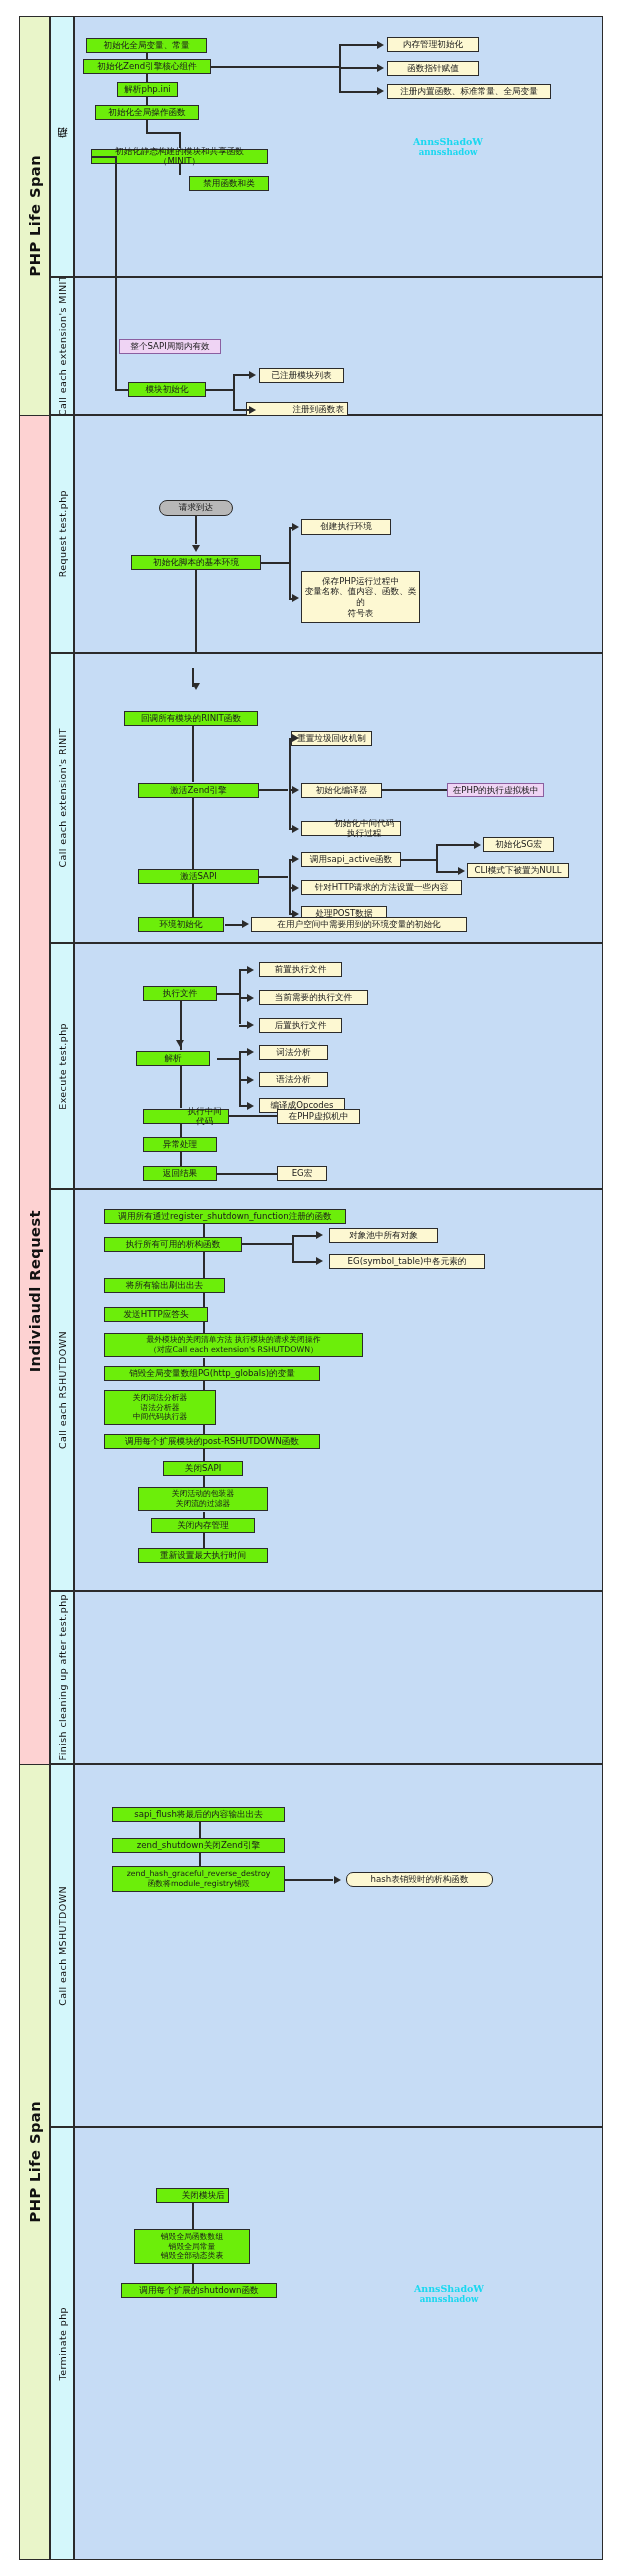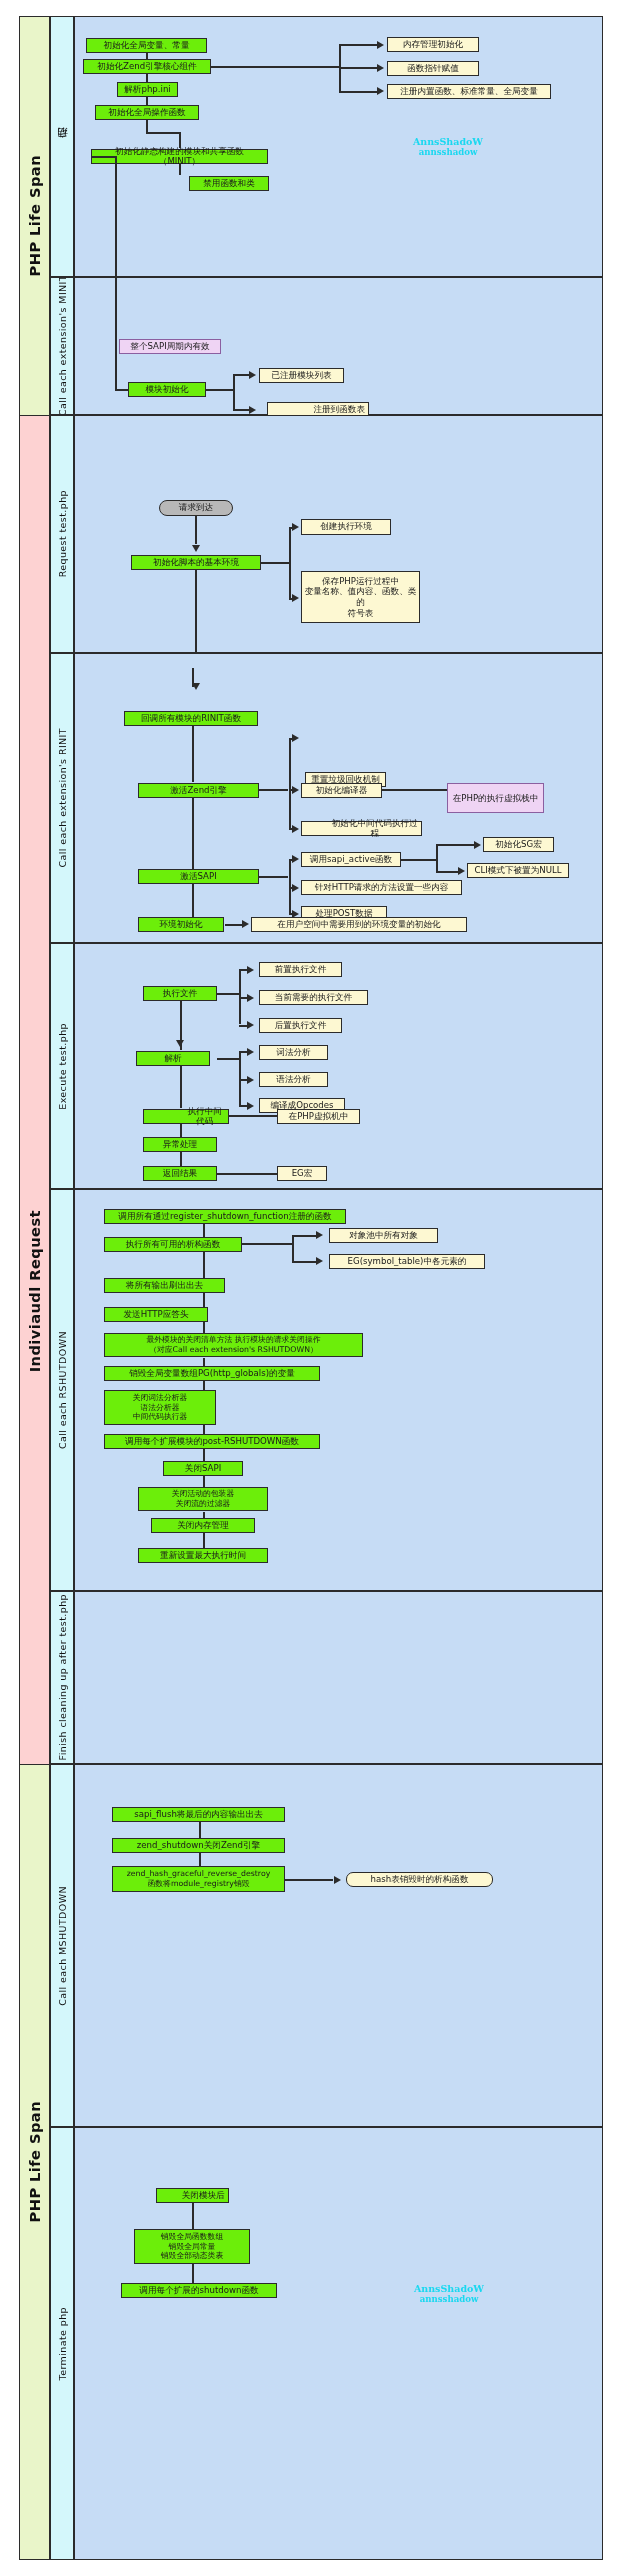--- a/index.html
+++ b/index.html
@@ -107,21 +107,21 @@
   </div>
 
   <div class="vlabel phase" style="left:50px;top:277px;width:24px;height:138px;">
     <span>Call each extension's MINIT</span>
   </div>
   <div class="panel" style="left:74px;top:277px;width:529px;height:138px;"></div>
 
   <div class="node note" style="left:119px;top:339px;width:102px;height:14.7px;">整个SAPI周期内有效</div>
   <div class="node green" style="left:128px;top:382px;width:78px;height:14.7px;">模块初始化</div>
   <div class="node cream" style="left:259px;top:368px;width:85px;height:14.7px;">已注册模块列表</div>
-  <div class="node cream" style="left:267px;top:402px;width:102px;height:14.7px;padding-left:45px;">注册到函数表</div>
+  <div class="node cream" style="left:246px;top:402px;width:102px;height:14.7px;padding-left:45px;">注册到函数表</div>
 
   <div class="ln vl" style="left:115px;top:244px;height:146px;"></div>
   <div class="ln hl" style="left:115px;top:389px;width:13px;"></div>
   <div class="ln hl" style="left:206px;top:389px;width:28px;"></div>
   <div class="ln vl" style="left:233px;top:374px;height:35px;"></div>
   <div class="ln hl" style="left:233px;top:374px;width:15.6px;"></div>
   <div class="arw" style="left:249px;top:371px;"></div>
   <div class="ln hl" style="left:233px;top:409px;width:15.6px;"></div>
   <div class="arw" style="left:249px;top:406px;"></div>
 
@@ -155,24 +155,24 @@
     <span>Call each extension's RINIT</span>
   </div>
   <div class="panel" style="left:74px;top:653px;width:529px;height:290px;"></div>
 
   <div class="arwd" style="left:192px;top:683px;"></div>
   <div class="node green" style="left:124px;top:711px;width:134px;height:14.7px;">回调所有模块的RINIT函数</div>
   <div class="node green" style="left:138px;top:783px;width:121px;height:14.7px;">激活Zend引擎</div>
   <div class="node green" style="left:138px;top:869px;width:121px;height:14.7px;">激活SAPI</div>
   <div class="node green" style="left:138px;top:917px;width:86px;height:14.7px;">环境初始化</div>
 
-  <div class="node cream" style="left:305px;top:731px;width:81px;height:14.7px;margin-top:41px;">重置垃圾回收机制</div>
+  <div class="node cream" style="left:291px;top:731px;width:81px;height:14.7px;">重置垃圾回收机制</div>
   <div class="node cream" style="left:301px;top:783px;width:81px;height:14.7px;">初始化编译器</div>
-  <div class="node cream" style="left:301px;top:821px;width:121px;height:14.7px;padding-left:29px;">初始化中间代码执行过程</div>
-  <div class="node note" style="left:447px;top:783px;width:97px;height:30px;">在PHP的执行虚拟栈中</div>
+  <div class="node cream" style="left:301px;top:821px;width:100px;height:14.7px;padding-left:29px;">初始化中间代码执行过程</div>
+  <div class="node note" style="left:447px;top:783px;width:97px;height:14px;">在PHP的执行虚拟栈中</div>
 
   <div class="node cream" style="left:301px;top:852px;width:100px;height:14.7px;">调用sapi_active函数</div>
   <div class="node cream" style="left:301px;top:880px;width:161px;height:14.7px;">针对HTTP请求的方法设置一些内容</div>
   <div class="node cream" style="left:301px;top:906px;width:86px;height:14.7px;">处理POST数据</div>
   <div class="node cream" style="left:483px;top:837px;width:71px;height:14.7px;">初始化SG宏</div>
   <div class="node cream" style="left:467px;top:863px;width:102px;height:14.7px;">CLI模式下被置为NULL</div>
   <div class="node cream" style="left:251px;top:917px;width:216px;height:14.7px;">在用户空间中需要用到的环境变量的初始化</div>
 
   <div class="ln vl" style="left:192px;top:668px;height:19px;"></div>
   <div class="ln vl" style="left:192px;top:725px;height:57px;"></div>

